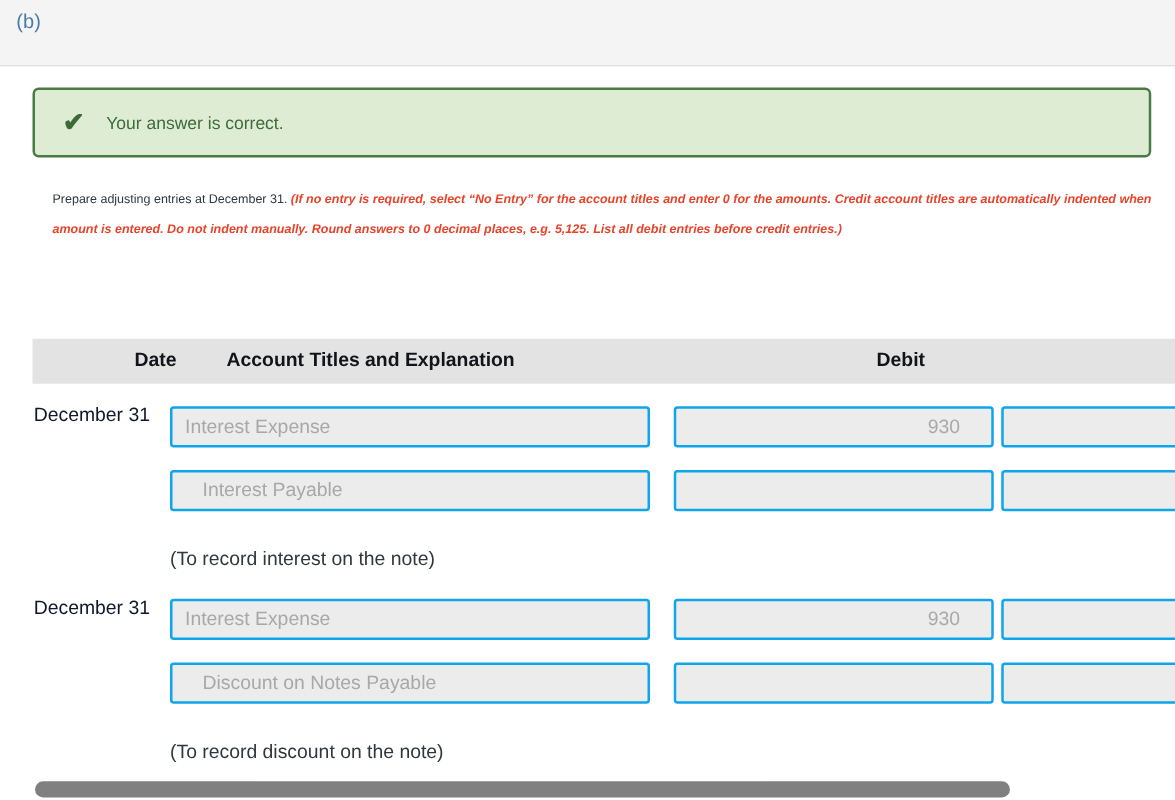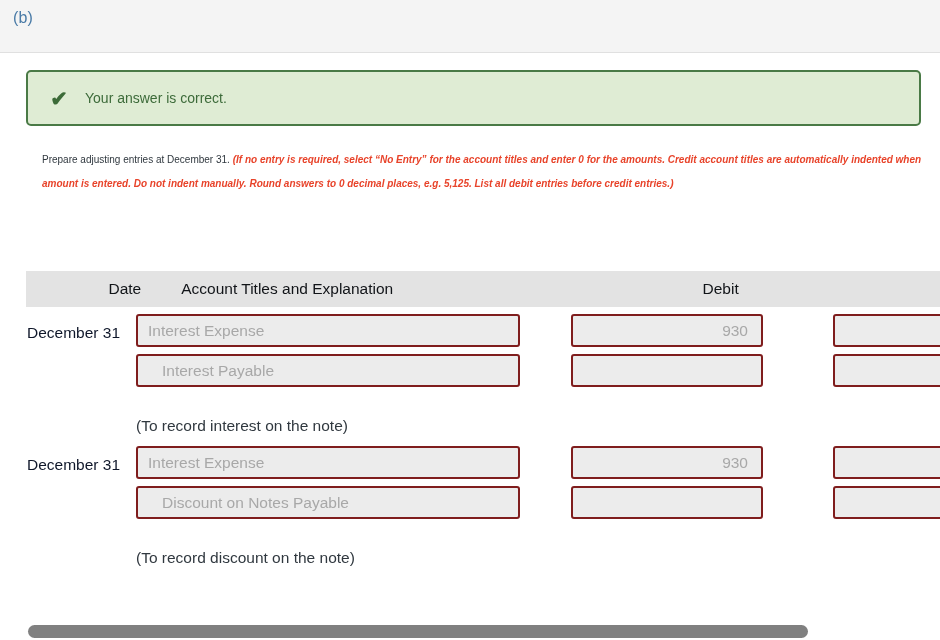--- a/index.html
+++ b/index.html
@@ -91,21 +91,21 @@
   }
 
   .thead {
     display: flex;
     height: 36px;
     background: #e3e3e3;
     align-items: center;
   }
   .th {
     font-size: 15.5px;
-    font-weight: normal;
+    font-weight: bold;
     color: #111418;
     white-space: nowrap;
     margin-left: 24px;
   }
   .th-date   { width: 100px; text-align: right; padding-right: 6px; }
   .th-acct   { width: 410px; padding-left: 10px; text-align: left; }
   .th-debit  { width: 262px; text-align: center; }
   .th-credit { width: 262px; text-align: center; }
 
   .tbody { padding-top: 0; }
@@ -124,31 +124,31 @@
     line-height: 23px;
     padding-top: 14px;
   }
   .cell-acct  { width: 410px; padding-left: 10px; }
   .cell-debit { width: 262px; display: flex; justify-content: center; }
   .cell-credit{ width: 262px; display: flex; justify-content: center; }
 
   .field {
     height: 33px;
     background: #ececec;
-    border: 2px solid #7f1d1d;
+    border: 2px solid #0ea5e9;
     border-radius: 3px;
     display: flex;
     align-items: center;
     font-size: 15.5px;
     color: #a8a8a8;
-    margin-top: 7px;
+    margin-top: 18px;
   }
   .field-acct   { width: 384px; padding-left: 10px; }
   .field-acct.indented { padding-left: 24px; }
-  .field-amount { width: 192px; padding-right: 13px; justify-content: flex-end; }
+  .field-amount { width: 256px; padding-right: 25px; justify-content: flex-end; }
 
   .memo-row { display: flex; }
   .memo-spacer { width: 100px; }
   .memo {
     padding-left: 10px;
     padding-top: 30px;
     font-size: 15.5px;
     color: #30383f;
     white-space: nowrap;
   }

